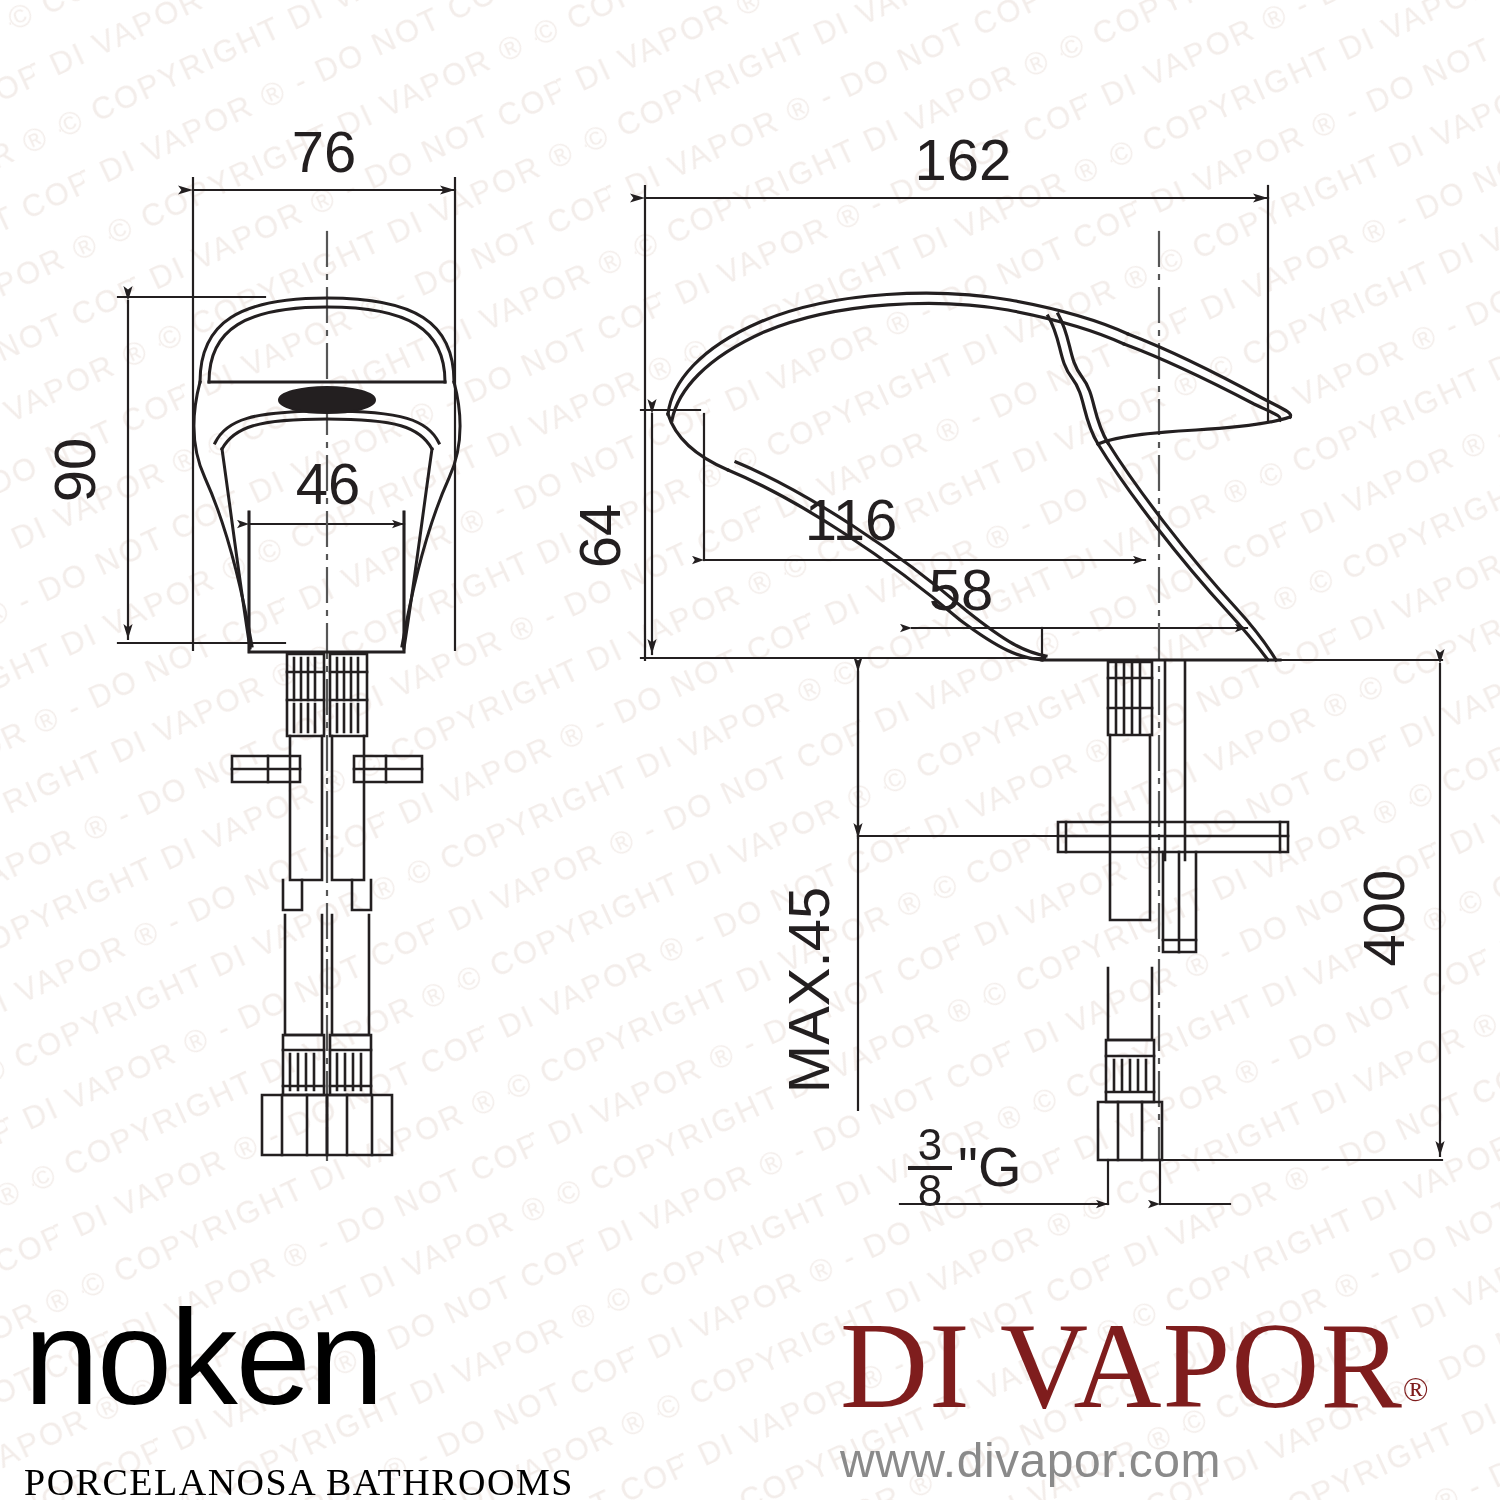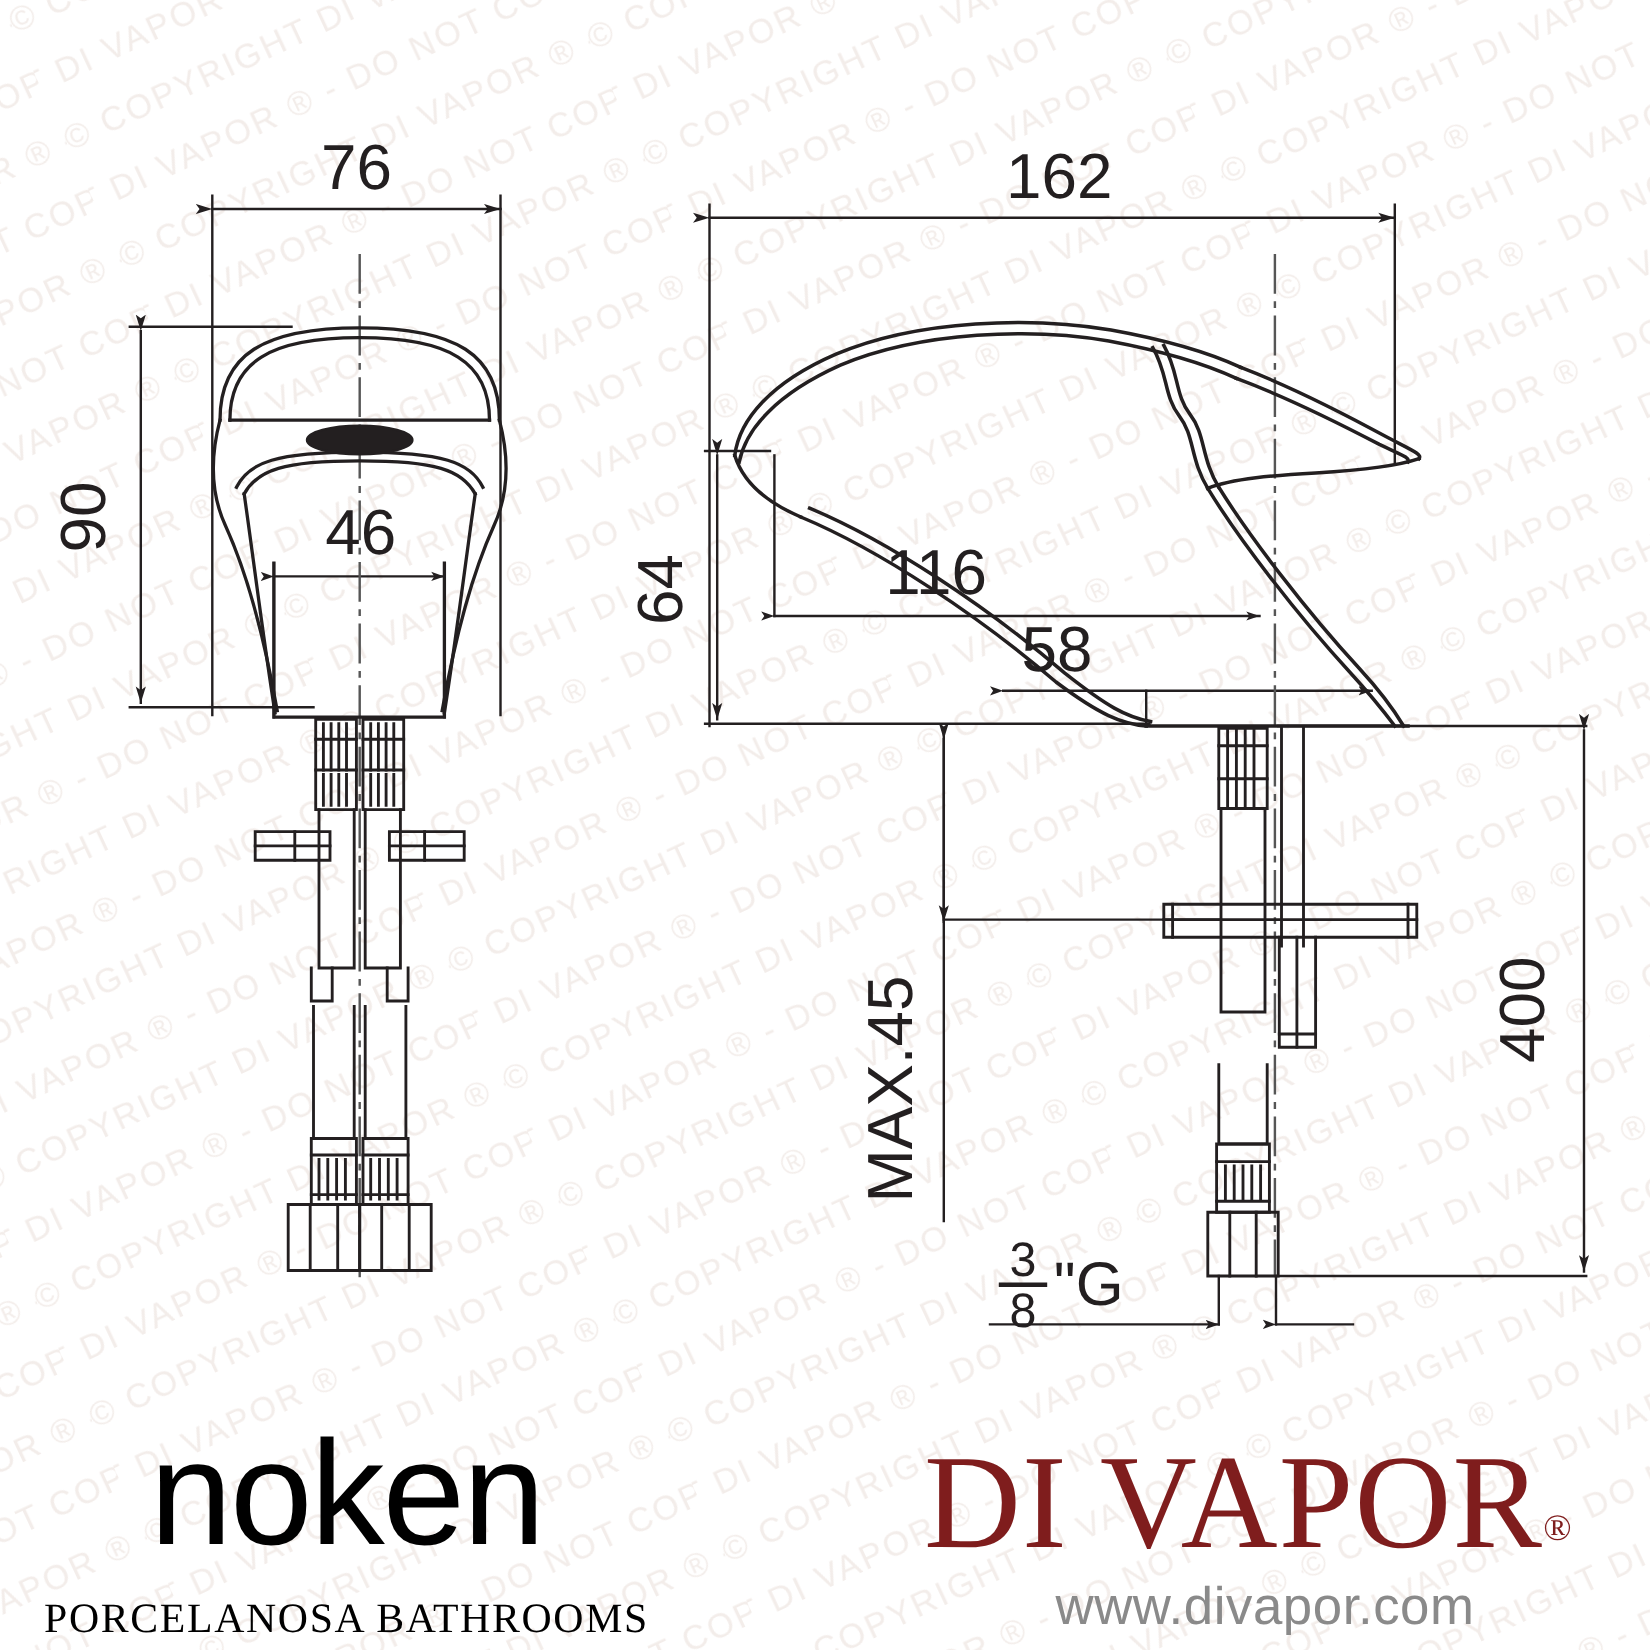--- a/index.html
+++ b/index.html
@@ -254,26 +254,26 @@
 
     <g fill="#231f20" font-family="Liberation Sans, sans-serif">
       <text x="930" y="1160" text-anchor="middle" font-size="44">3</text>
       <path d="M908,1168 L952,1168" stroke="#231f20" stroke-width="4"></path>
       <text x="930" y="1206" text-anchor="middle" font-size="44">8</text>
       <text x="958" y="1186" font-size="56">"G</text>
     </g>
   </svg>
 
   <div id="logos">
-    <div class="logoblk" style="left:40px; top:1290px;text-align:center;">
+    <div class="logoblk" style="left:24px; top:1290px;">
       <div class="noken-word">noken</div>
-      <div class="noken-sub" style="margin-top:28px;">PORCELANOSA BATHROOMS</div>
+      <div class="noken-sub" style="margin-top:38px;">PORCELANOSA BATHROOMS</div>
     </div>
 
     <div class="logoblk" style="left:840px; top:1305px; width:640px; text-align:left;">
       <div style="white-space:nowrap;">
         <span class="dv-word">DI VAPOR</span><span class="dv-word dv-reg">®</span>
       </div>
-      <div class="dv-url" style="margin-top:10px; text-align:center; width:620px;">www.divapor.com</div>
+      <div class="dv-url" style="margin-top:10px; width:620px;">www.divapor.com</div>
     </div>
   </div>
 
 </div>
 
 </body></html>

